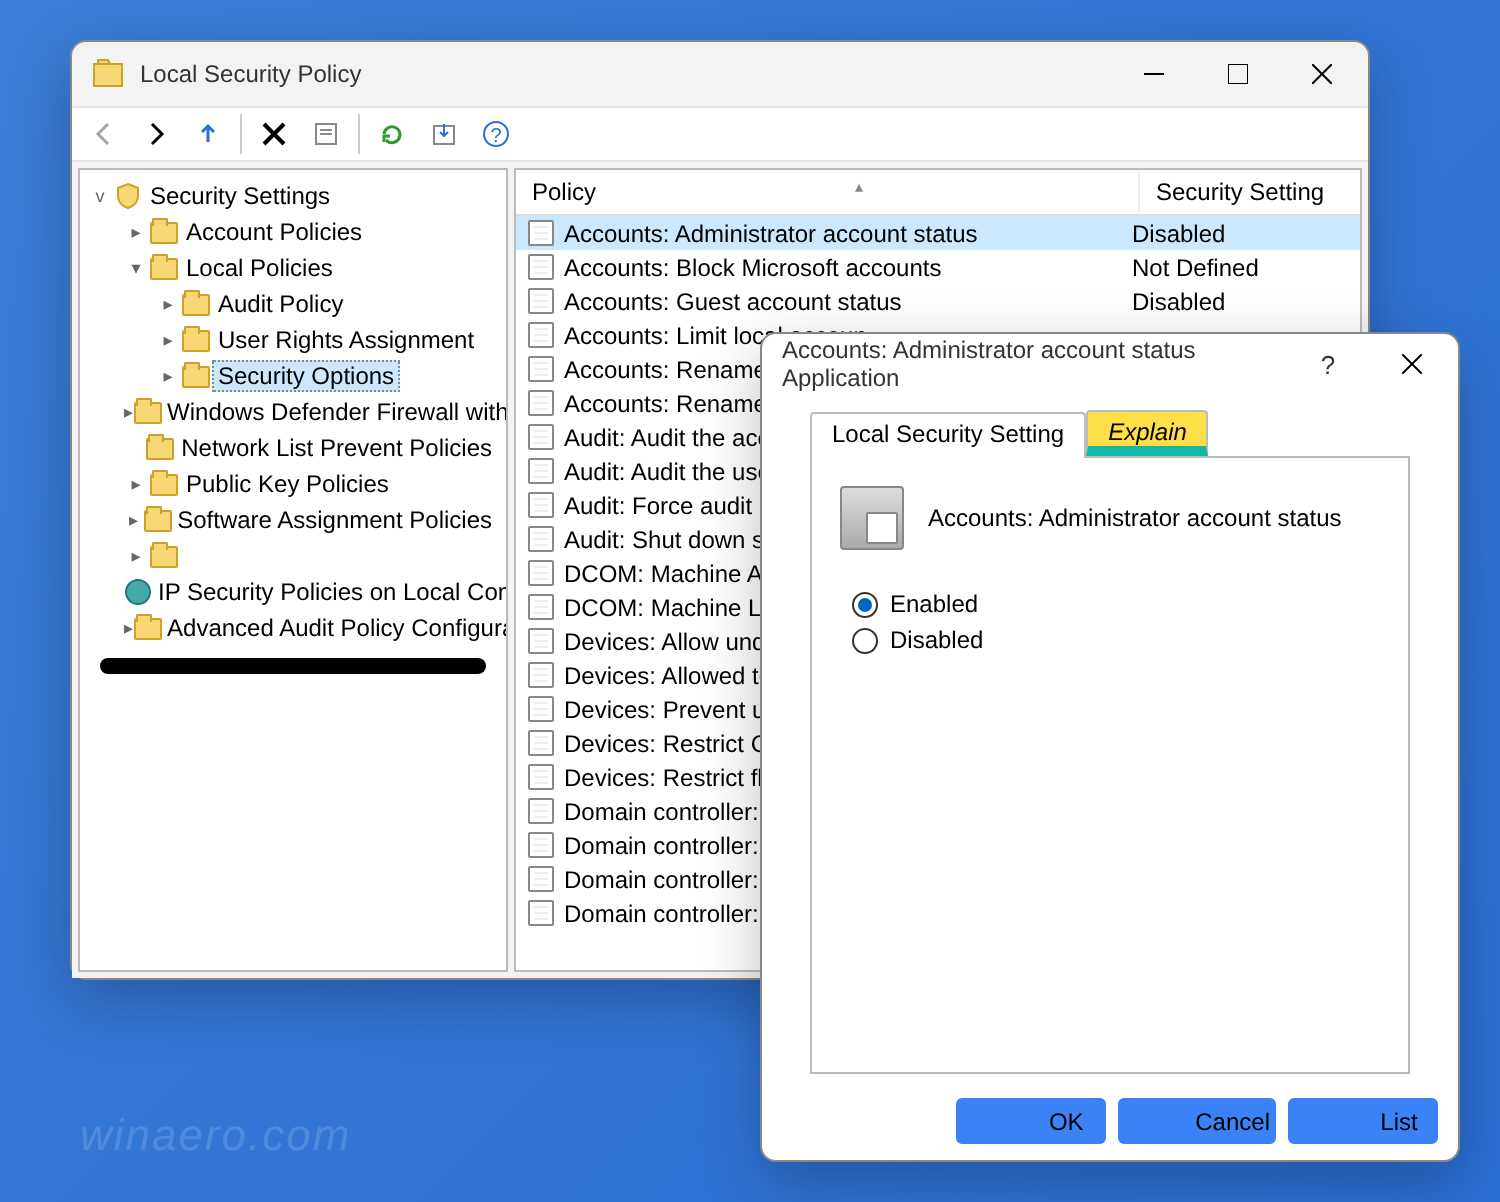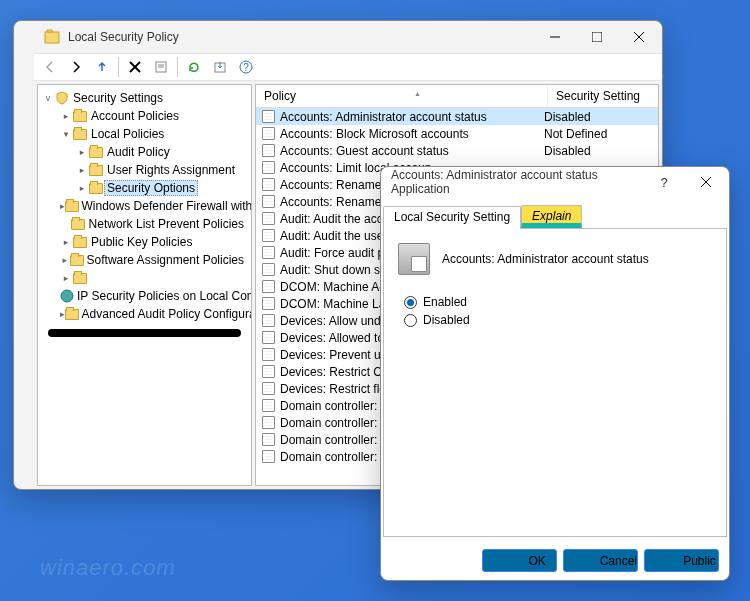--- a/index.html
+++ b/index.html
@@ -1,19 +1,19 @@
 <!DOCTYPE html>
 <html><head>
 <meta charset="utf-8">
 <style>
   * { box-sizing: border-box; font-family: "Segoe UI", Tahoma, sans-serif; }
   body { margin: 0; width: 750px; height: 601px; background: linear-gradient(135deg, #3b7dd8 0%, #2a6ed4 100%); overflow: hidden; position: relative; }
   .watermark { position:absolute; color:rgba(255,255,255,.15); font-size:22px; font-style:italic; pointer-events:none; letter-spacing:1px;}
   .win { position: absolute; background: #fdfdfd; border: 1px solid #888; border-radius: 8px; box-shadow: 0 10px 30px rgba(0,0,0,.25); display:flex; flex-direction:column; }
-  .main-win { left: 13px; top: 20px; width: 650px; height: 470px; background:#f3f3f3;padding-left:20px;}
+  .main-win { left: 35px; top: 20px; width: 650px; height: 470px; background:#f3f3f3;}
   .titlebar { height: 32px; display:flex; align-items:center; padding: 0 2px 0 10px; }
   .titlebar .app-icon { width:16px; height:16px; margin-right:8px; }
   .titlebar .title { font-size: 12px; color:#333; flex:1; }
   .winbtns { display:flex; height:100%; }
   .winbtn { width:42px; display:flex; align-items:center; justify-content:center; color:#333; border-radius:0; }
   .menubar { height:22px; display:flex; align-items:center; gap:4px; padding: 0 6px; font-size:12px; background:#fff;}
   .menubar .mi { padding: 2px 8px; }
   .toolbar { height:28px; display:flex; align-items:center; gap:2px; padding:0 4px; background:#fff; border-top:1px solid #e5e5e5; border-bottom:1px solid #e5e5e5;}
   .tbtn { width:24px; height:24px; display:flex; align-items:center; justify-content:center; }
   .tbtn.disabled { opacity:.35; }
@@ -39,33 +39,33 @@
   .prow { display:flex; align-items:center; height:17px; padding:0 4px; white-space:nowrap;}
   .prow .ic { width:16px; display:flex; align-items:center; justify-content:center;}
   .prow .pn { flex:1; padding-left:4px; overflow:hidden; text-overflow:ellipsis;}
   .prow .pv { width:110px; }
   .prow.sel { background:#cce8ff; }
   .pol-icon { width:13px;height:13px; background:#fff; border:1px solid #888; border-radius:1px; position:relative;}
   .pol-icon::after{content:"";position:absolute;left:2px;top:2px;right:2px;bottom:2px;background:linear-gradient(#eee,#eee) 0 0/100% 1px no-repeat,linear-gradient(#eee,#eee) 0 3px/100% 1px no-repeat,linear-gradient(#eee,#eee) 0 6px/100% 1px no-repeat;}
   
   .dlg { left: 380px; top: 166px; width: 350px; height: 415px; background:#fff; }
   .dlg .titlebar{height:30px;}
-  .dlg-body { flex:1; padding:8px 2px 4px; display:flex; flex-direction:column;}
+  .dlg-body { flex:1; padding:8px 24px 4px; display:flex; flex-direction:column;}
   .tabs { display:flex; font-size:12px; height:23px; }
   .tab { padding:3px 10px; border:1px solid #bbb; background:#fff; border-bottom:none; position:relative; top:1px; border-radius:2px 2px 0 0;}
   .tab.inactive { background:#fde047; border-bottom:5px solid #14b8a6; top:0;font-style:italic;}
   .tab-body { flex:1; border:1px solid #bbb; background:#fff; padding:14px; font-size:12px; }
   .policy-header { display:flex; align-items:center; gap:12px; margin-bottom:20px;}
   .server-ic { width:32px; height:32px; background:linear-gradient(#ddd,#aaa); border:1px solid #888; border-radius:2px; position:relative;}
   .server-ic::after{content:"";position:absolute;right:2px;bottom:2px;width:14px;height:14px;background:#fff;border:1px solid #888;border-radius:1px;}
   .radio-row { display:flex; align-items:center; gap:6px; margin:4px 0 4px 6px; font-size:12px;}
   .radio { width:13px;height:13px;border:1px solid #333;border-radius:50%; display:flex;align-items:center;justify-content:center;}
   .radio.sel::after{content:"";width:7px;height:7px;background:#0067c0;border-radius:50%;}
   .dlg-btns { display:flex; gap:6px; justify-content:flex-end; padding:8px 10px; }
-  .btn { min-width:75px; height:23px; font-size:12px; background:#0369a1; border:1px solid #3b82f6; border-radius:3px; display:flex; align-items:center; justify-content:center;padding-left:36px;}
+  .btn { min-width:75px; height:23px; font-size:12px; background:#3b82f6; border:3px solid #3b82f6; border-radius:3px; display:flex; align-items:center; justify-content:center;padding-left:36px;}
   .scrollhint{height:8px;background:#000;margin:2px 10px 4px;border-radius:4px;}
 </style>
 </head>
 <body>
 
 <div class="watermark" style="left:40px;top:340px;">winaero.com</div>
 <div class="watermark" style="left:530px;top:65px;">winaero.com</div>
 <div class="watermark" style="left:40px;top:555px;">winaero.com</div>
 
 <div class="win main-win">
@@ -436,15 +436,15 @@
       </div>
       <div class="radio-row">
         <div class="radio"></div>
         <span>Disabled</span>
       </div>
     </div>
   </div>
   <div class="dlg-btns">
     <div class="btn">OK</div>
     <div class="btn">Cancel</div>
-    <div class="btn">Public</div>
+    <div class="btn">List</div>
   </div>
 </div>
 
 </body></html>

